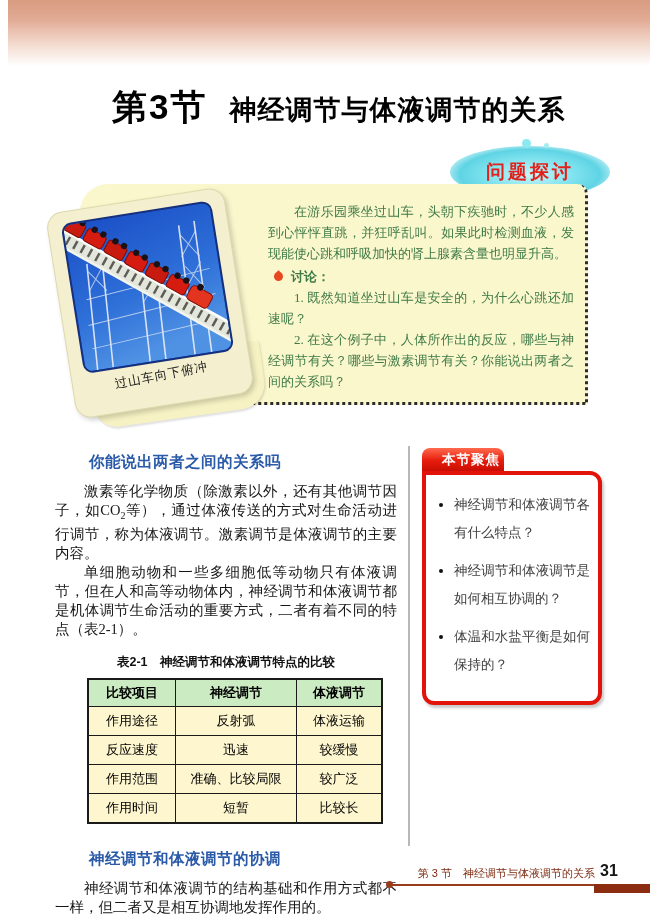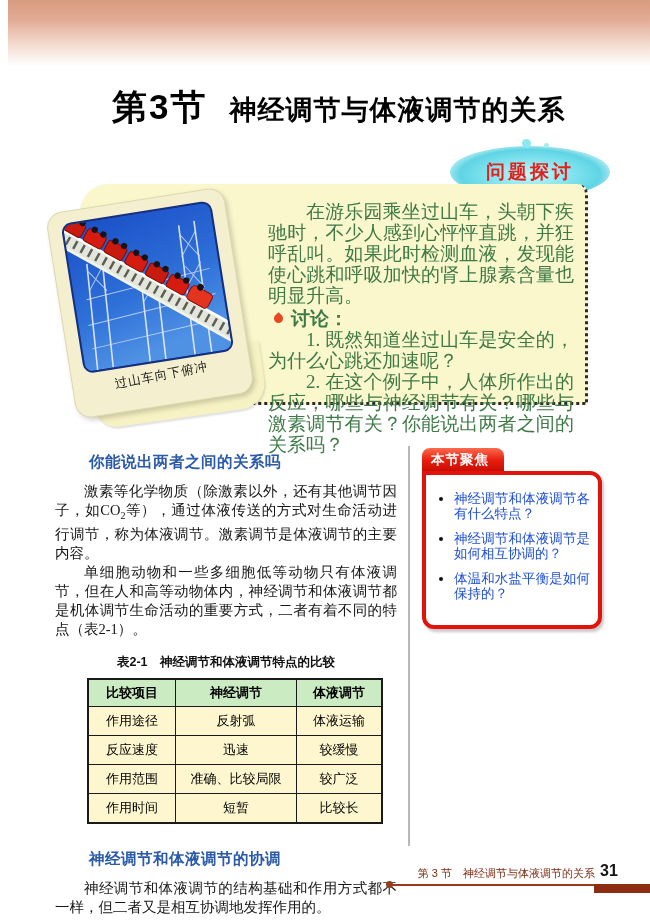--- a/index.html
+++ b/index.html
@@ -41,21 +41,21 @@
     font-size:19px; font-weight:bold; color:#e2211c; letter-spacing:3px;
   }
   
   .problem-box {
     position:absolute; left:80px; top:184px; width:508px; height:221px;
     background:#fbf7cd; border-radius:28px 10px 2px 2px;
     border-right:3px dotted #2b2b2b; border-bottom:3px dotted #2b2b2b;
   }
   .problem-content {
     position:absolute; left:188px; top:17px; width:306px;
-    font-size:19px; line-height:21px; color:#3e7a46; text-align:justify;
+    font-size:13px; line-height:21px; color:#3e7a46; text-align:justify;
   }
   .problem-content p.indent { text-indent:2em; }
   .discuss-row { display:flex; align-items:center; margin:2px 0 0 6px; }
   .droplet {
     display:inline-block; width:9px; height:9px; background:#e8471f;
     border-radius:0 50% 50% 50%; transform:rotate(45deg); margin-right:8px;
   }
   .discuss-label { font-weight:bold; }
   
   .back-sheet {
@@ -107,30 +107,30 @@
   table.cmp .c1 { width:88px; } table.cmp .c2 { width:122px; } table.cmp .c3 { width:86px; }
   .sect2 { margin-top:25px; }
   
   .v-divider { position:absolute; left:408px; top:446px; width:2px; height:400px; background:#b8b8b8; }
   
   .focus-box { position:absolute; left:422px; top:448px; width:180px; font-family:"Liberation Serif",serif; }
   .focus-tab {
     width:82px; height:23px; border-radius:8px 8px 0 0;
     background:linear-gradient(180deg,#ff6a4e 0%,#e61c0c 55%,#c90e03 100%);
     color:#fff; font-family:"Liberation Sans","DejaVu Sans",sans-serif;
-    font-size:13.5px; font-weight:bold; line-height:23px; padding-left:9px; letter-spacing:1px;
+    font-size:13.5px; font-weight:bold; line-height:23px; padding-left:20px; letter-spacing:1px;
   }
   .focus-body {
     border:4px solid #e2130a; border-radius:0 12px 12px 12px; background:#fff;
     min-height:158px; padding:16px 8px 12px 8px;
     box-shadow:2px 3px 3px rgba(0,0,0,0.22);
   }
   .focus-body ul { margin:0; padding-left:20px; }
   .focus-body li {
-    color:#1d4ed8; font-size:13.5px; line-height:15px; margin-bottom:10px;
+    color:#404040; font-size:13.5px; line-height:28px; margin-bottom:10px;
     text-align:justify;
   }
   .focus-body li::marker { color:#111; font-size:13px; }
   
   .footer-line { position:absolute; left:390px; top:884px; width:260px; height:2px; background:#9a3b1c; }
   .footer-dot { position:absolute; left:386px; top:881px; width:7px; height:7px; border-radius:50%; background:#9a3b1c; }
   .footer-text {
     position:absolute; left:300px; top:866px; width:295px; text-align:right;
     font-family:"Liberation Sans","DejaVu Sans",sans-serif;
     font-size:11px; color:#7e2a10;

